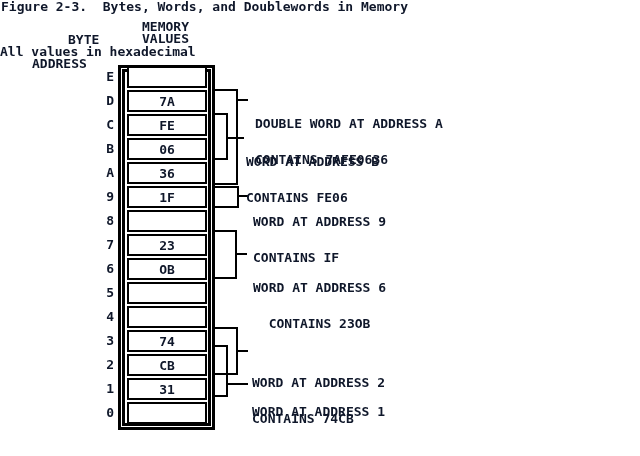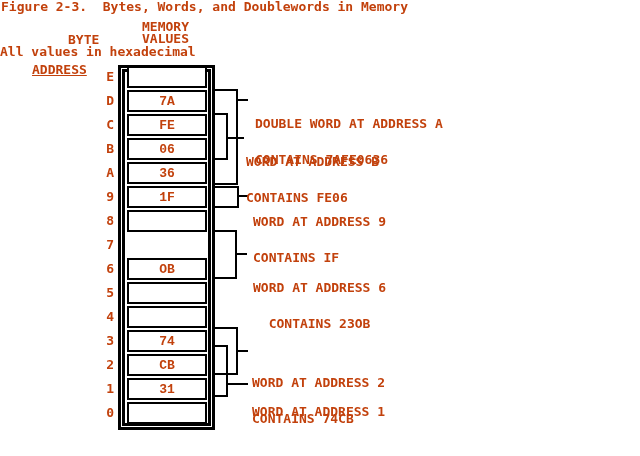--- a/index.html
+++ b/index.html
@@ -2,48 +2,48 @@
 <html><head>
 <meta charset="utf-8">
 <style>
   html,body{margin:0;padding:0;background:#ffffff;}
   #screen{
     position:relative;
     width:640px;height:456px;
     background:#ffffff;
     font-family:"DejaVu Sans Mono",monospace;
     font-weight:bold;
-    color:#c2410c;
+    color:#0f172a;
     overflow:hidden;
   }
   .txt{position:absolute;font-size:13px;line-height:12px;white-space:pre;}
   .ann{position:absolute;font-size:13px;line-height:12px;white-space:pre;}
   .ann div{height:12px;}
   
   .membox{position:absolute;left:118px;top:65px;width:97px;height:365px;border:3px solid #000;box-sizing:border-box;}
   .membox-inner{position:absolute;left:1px;top:1px;right:1px;bottom:1px;border:3px solid #000;}
   
   .cell{position:absolute;left:127px;width:80px;height:22px;border:2px solid #000;box-sizing:border-box;background:#fff;
-        display:flex;align-items:center;justify-content:center;font-size:13px;font-family:Liberation Mono, monospace;}
+        display:flex;align-items:center;justify-content:center;font-size:13px;}
   .addr{position:absolute;left:94px;width:20px;height:22px;line-height:22px;text-align:right;font-size:13px;}
   
   .ln{position:absolute;background:#000;}
 </style>
 </head>
 <body>
 
 <div id="screen">
 
   <div class="txt" style="left:1px;top:1px;">Figure 2-3.  Bytes, Words, and Doublewords in Memory</div>
 
   <div class="txt" style="left:142px;top:21px;">MEMORY</div>
   <div class="txt" style="left:68px;top:34px;">BYTE</div>
   <div class="txt" style="left:142px;top:33px;">VALUES</div>
   <div class="txt" style="left:0px;top:46px;">All values in hexadecimal</div>
-  <div class="txt" style="left:32px;top:64px;text-decoration:underline;">ADDRESS</div>
+  <div class="txt" style="left:32px;top:58px;">ADDRESS</div>
 
   <div class="membox">
     <div class="membox-inner"></div>
   </div>
 
   <div class="addr" style="top:66px">E</div>
   <div class="cell" style="top:66px">
       <span></span>
     </div>
   <div class="addr" style="top:90px">D</div>
@@ -64,20 +64,23 @@
     </div>
   <div class="addr" style="top:186px">9</div>
   <div class="cell" style="top:186px">
       <span>1F</span>
     </div>
   <div class="addr" style="top:210px">8</div>
   <div class="cell" style="top:210px">
       <span></span>
     </div>
   <div class="addr" style="top:234px">7</div>
+  <div class="cell" style="top:234px">
+      <span>23</span>
+    </div>
   <div class="addr" style="top:258px">6</div>
   <div class="cell" style="top:258px">
       <span>OB</span>
     </div>
   <div class="addr" style="top:282px">5</div>
   <div class="cell" style="top:282px">
       <span></span>
     </div>
   <div class="addr" style="top:306px">4</div>
   <div class="cell" style="top:306px">

